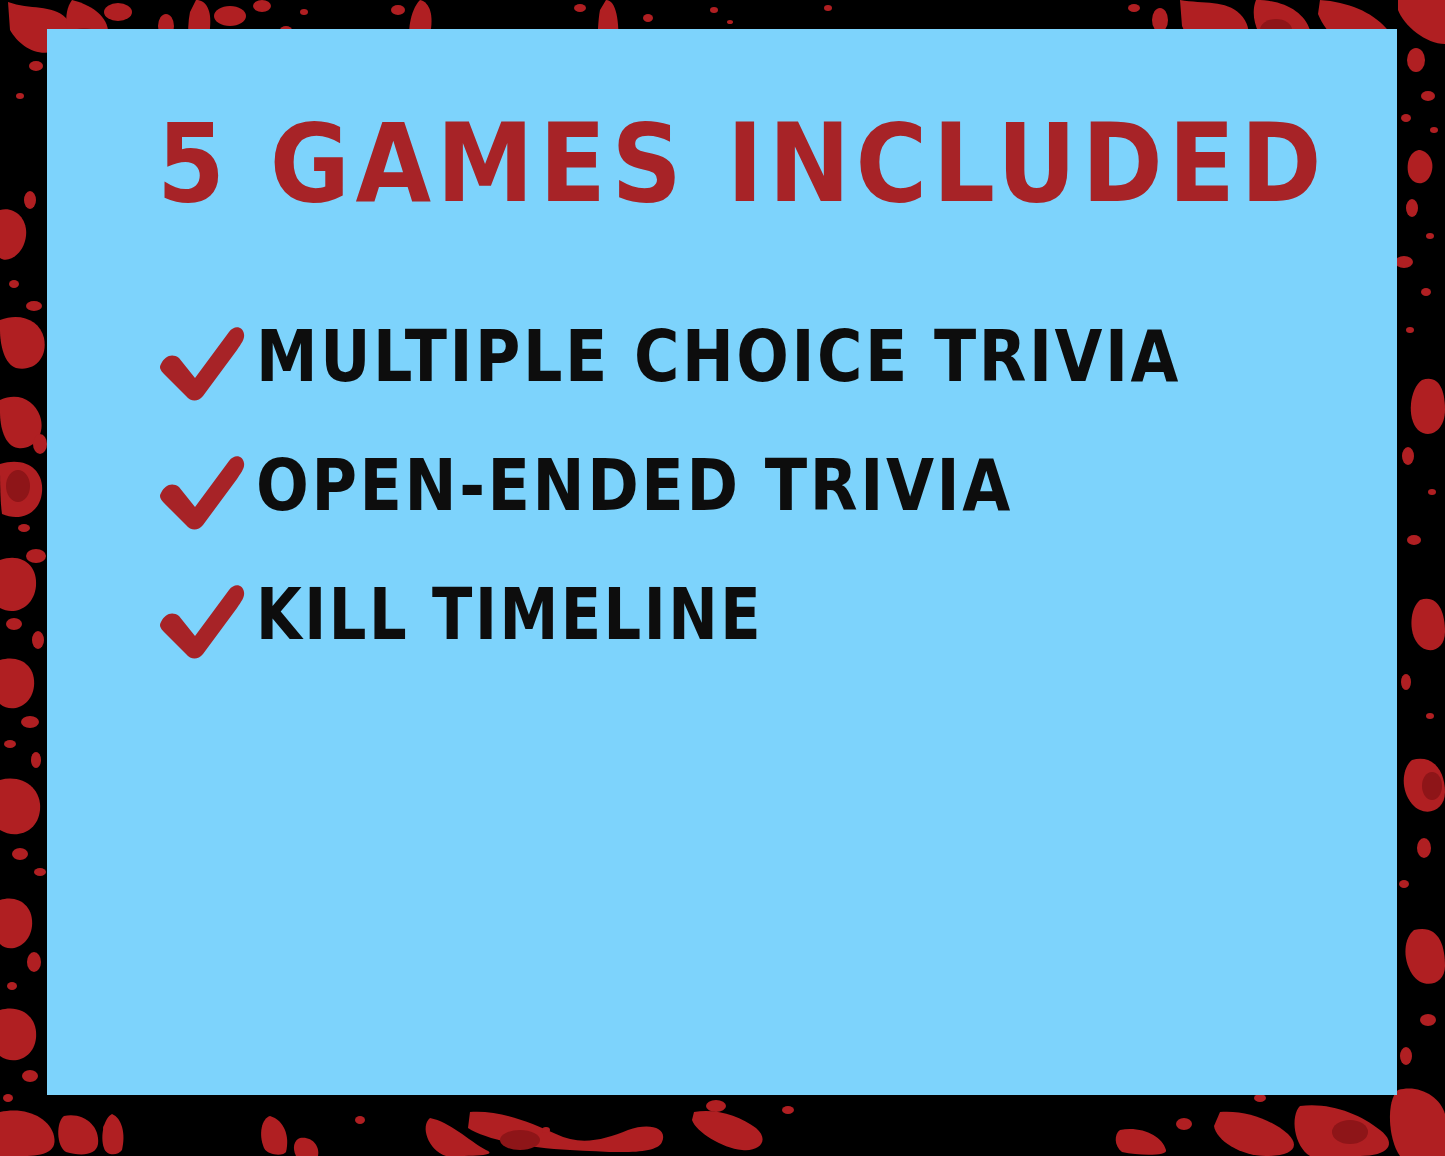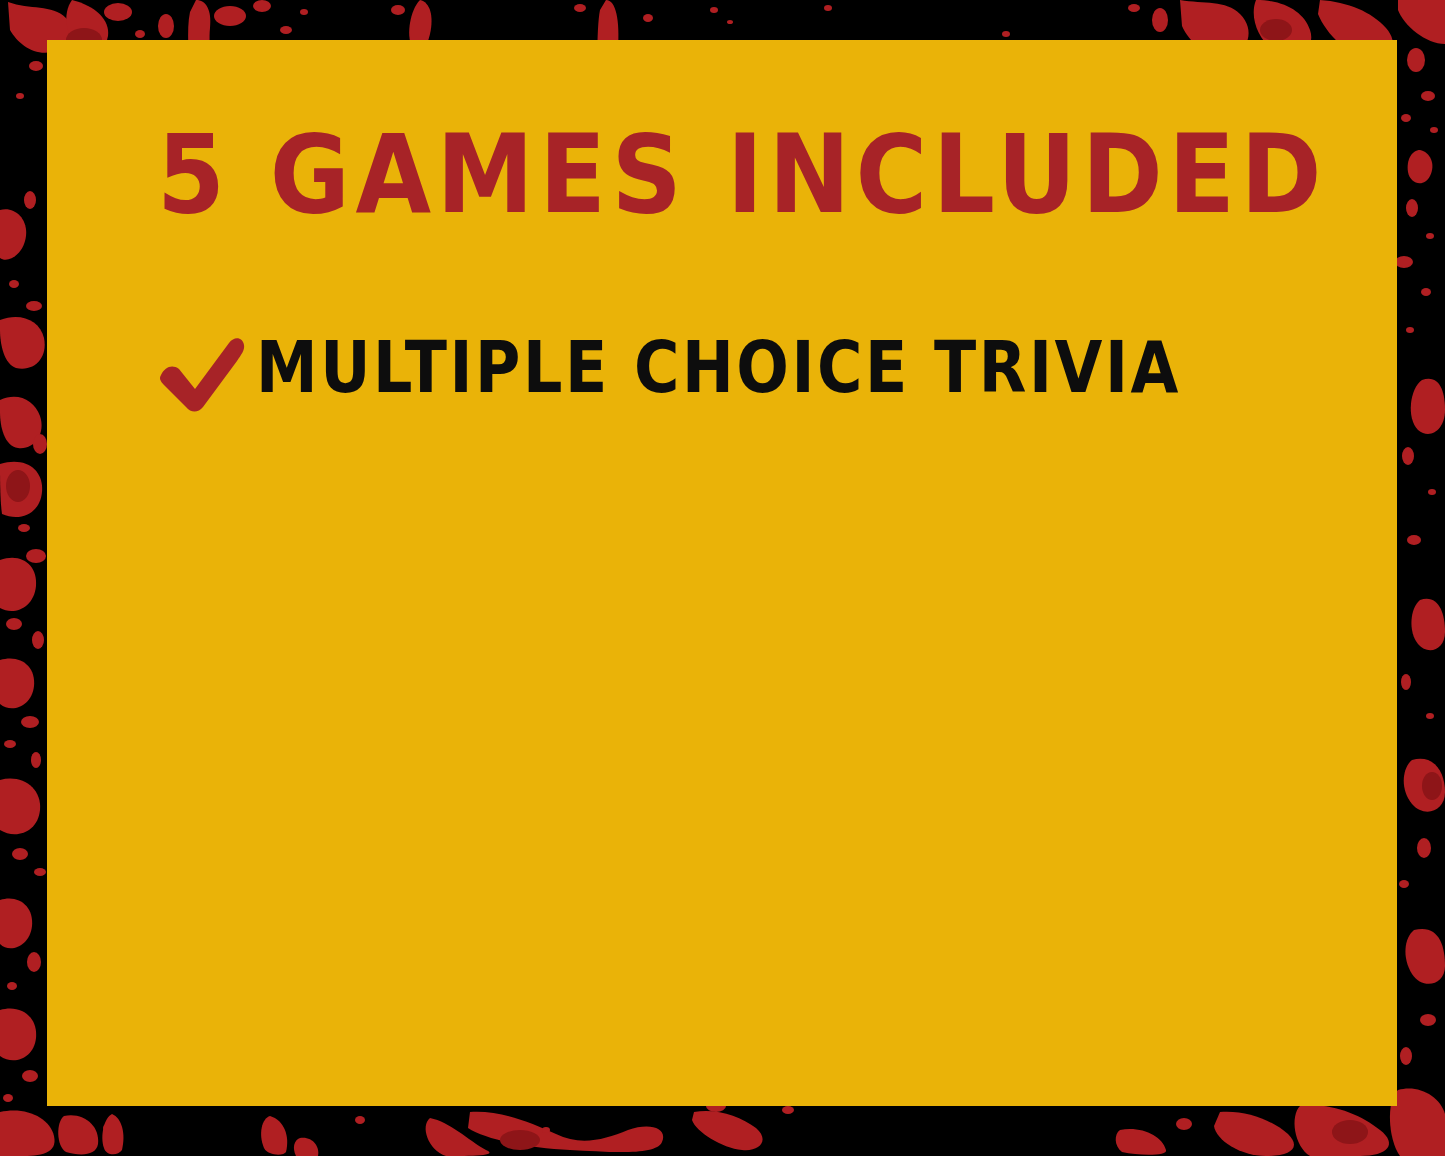--- a/index.html
+++ b/index.html
@@ -26,24 +26,24 @@
     inset: 0;
     width: 100%;
     height: 100%;
     display: block;
   }
 
   
   .card {
     position: absolute;
     left: 47px;
-    top: 40px;
+    top: 29px;
     width: 1350px;
     height: 1066px;
-    background: #eab308;
+    background: #7dd3fc;
     z-index: 5;
   }
 
   
   .title {
     position: absolute;
     left: 105px;
     top: 60px;
     width: 1180px;
     height: 150px;
@@ -238,17 +238,37 @@
         </svg>
         <div class="check-label-wrap">
           <svg class="check-label-svg" viewBox="0 0 930 90" preserveAspectRatio="xMinYMid meet" width="930">
             <text x="0" y="64" font-family="&quot;DejaVu Sans&quot;, sans-serif" font-size="72" font-weight="bold" letter-spacing="3" fill="#0D0D0D" textLength="925" lengthAdjust="spacingAndGlyphs">MULTIPLE CHOICE TRIVIA</text>
           </svg>
         </div>
       </div>
 
 
 
-
+      <div class="check-row">
+        <svg class="check-icon" viewBox="0 0 95 80">
+          <path d="M6 42 C10 34 17 31 24 36 L40 56 L74 10 C80 2 88 5 89 12 C90 17 86 22 82 28 L48 74 C43 80 36 80 31 74 L9 52 C5 48 4 45 6 42 Z" fill="#A72327"></path>
+        </svg>
+        <div class="check-label-wrap">
+          <svg class="check-label-svg" viewBox="0 0 762 90" preserveAspectRatio="xMinYMid meet" width="762">
+            <text x="0" y="64" font-family="&quot;DejaVu Sans&quot;, sans-serif" font-size="72" font-weight="bold" letter-spacing="3" fill="#0D0D0D" textLength="757" lengthAdjust="spacingAndGlyphs">OPEN-ENDED TRIVIA</text>
+          </svg>
+        </div>
+      </div>
+
+      <div class="check-row">
+        <svg class="check-icon" viewBox="0 0 95 80">
+          <path d="M6 42 C10 34 17 31 24 36 L40 56 L74 10 C80 2 88 5 89 12 C90 17 86 22 82 28 L48 74 C43 80 36 80 31 74 L9 52 C5 48 4 45 6 42 Z" fill="#A72327"></path>
+        </svg>
+        <div class="check-label-wrap">
+          <svg class="check-label-svg" viewBox="0 0 512 90" preserveAspectRatio="xMinYMid meet" width="512">
+            <text x="0" y="64" font-family="&quot;DejaVu Sans&quot;, sans-serif" font-size="72" font-weight="bold" letter-spacing="3" fill="#0D0D0D" textLength="507" lengthAdjust="spacingAndGlyphs">KILL TIMELINE</text>
+          </svg>
+        </div>
+      </div>
 
     </div>
   </div>
 </div>
 
 </body></html>

